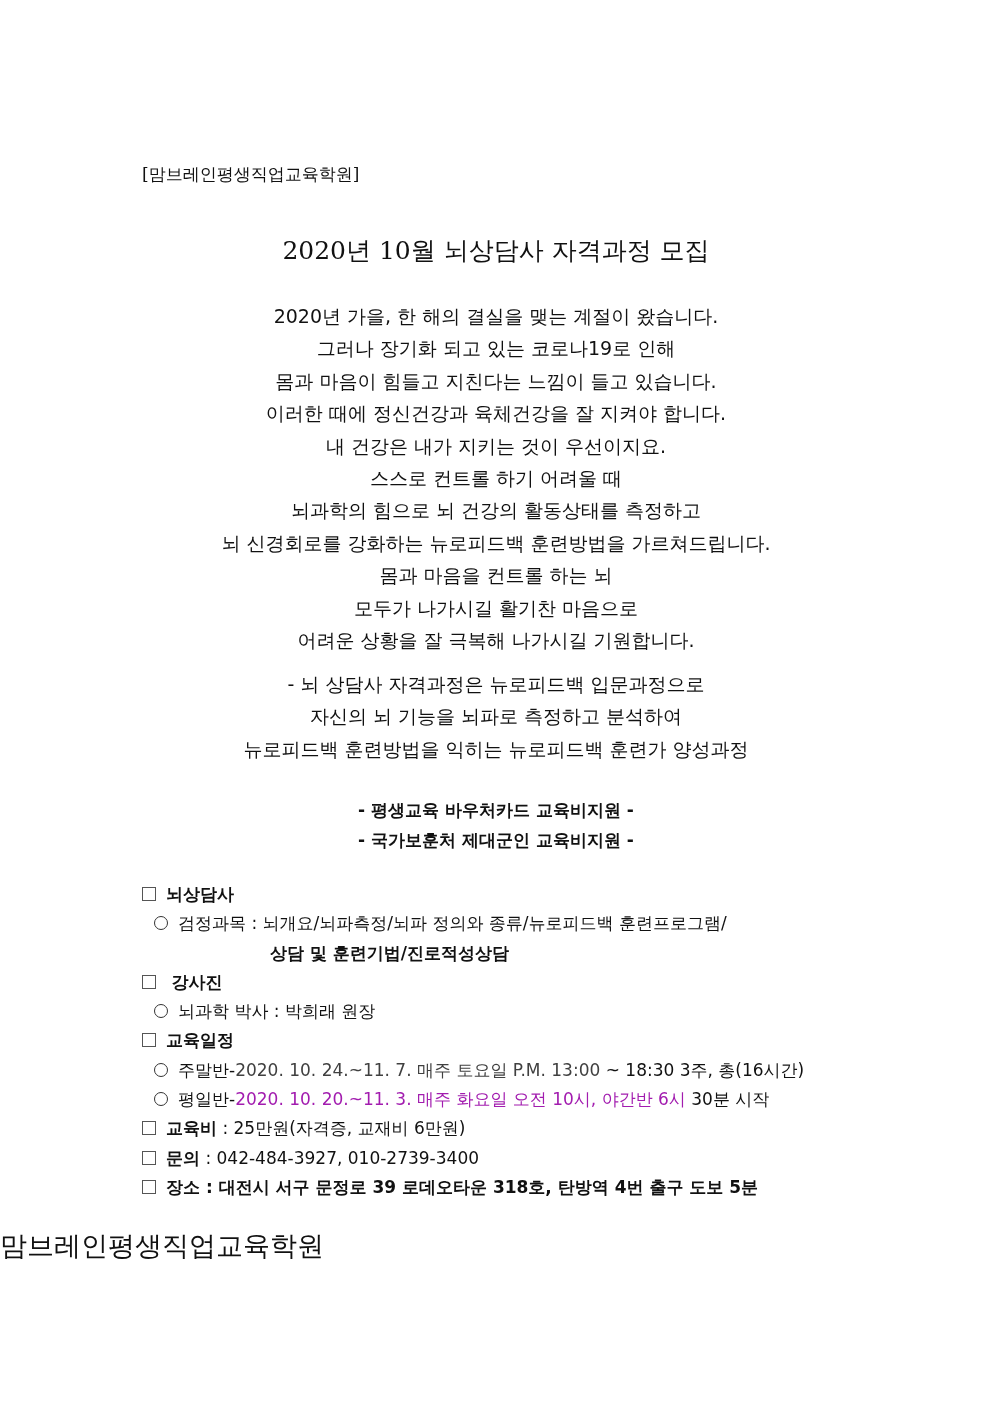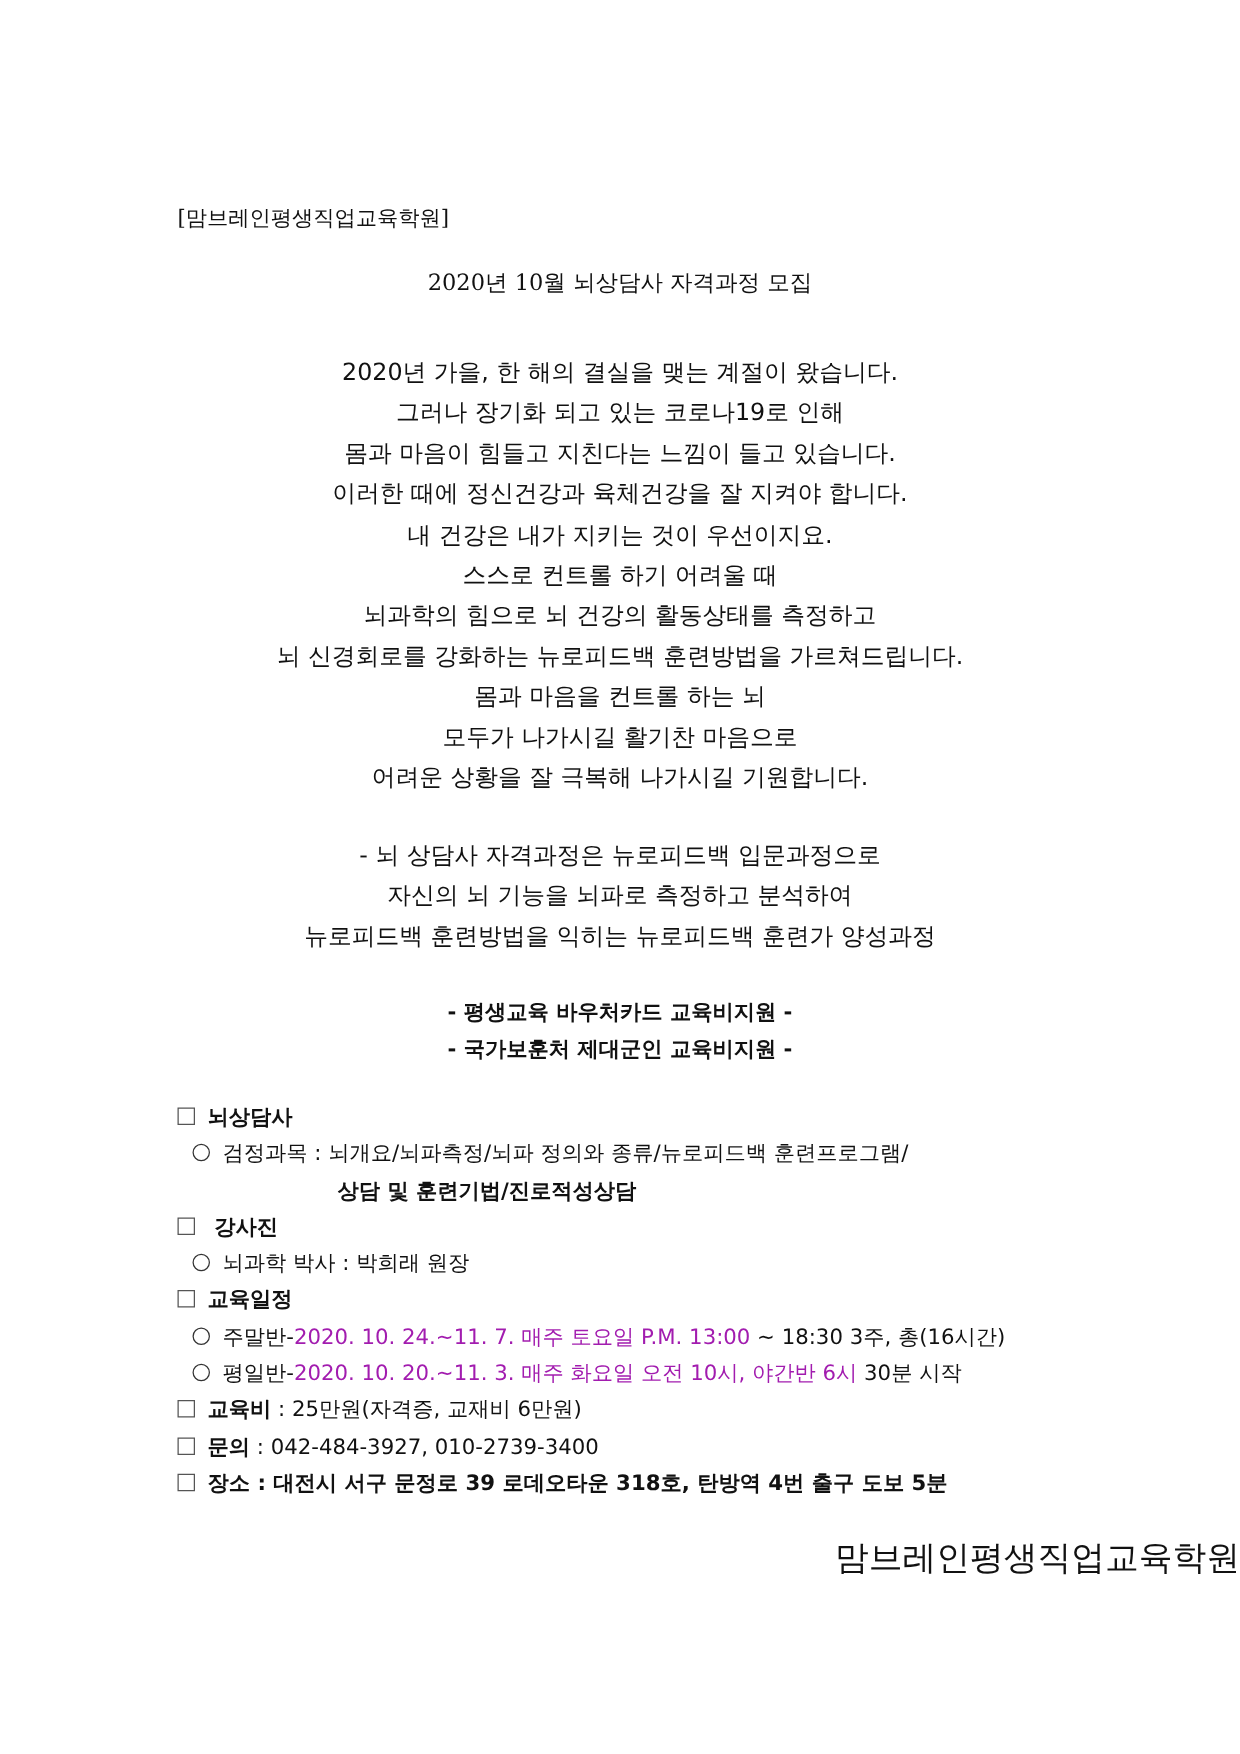--- a/index.html
+++ b/index.html
@@ -1,33 +1,33 @@
 <!DOCTYPE html>
 <html><head>
 <meta charset="utf-8">
 <style>
   html, body { margin: 0; padding: 0; background: #ffffff; }
   body { width: 992px; height: 1403px; position: relative; overflow: hidden;
          font-family: "DejaVu Sans", sans-serif; color: #111; }
   .abs { position: absolute; }
   .org-tag { left: 142px; top: 163px; font-size: 17px; font-family: "DejaVu Serif", serif; }
-  .title { left: 0; width: 992px; top: 214px; text-align: center; font-size: 18px; font-family: "DejaVu Serif", serif; }
+  .title { left: 0; width: 992px; top: 234px; text-align: center; font-size: 25px; font-family: "DejaVu Serif", serif; }
   .center-block { left: 0; width: 992px; text-align: center; font-size: 19px; line-height: 32.4px; }
-  .intro { top: 282px; }
+  .intro { top: 300px; }
   .desc { top: 668px; }
   .support { top: 795px; font-weight: bold; font-size: 17px; line-height: 30px; }
   .list { left: 142px; top: 880px; font-size: 17px; line-height: 29.3px; }
   .row { white-space: nowrap; }
   .box { display: inline-block; width: 12px; height: 12px; border: 1.5px solid #555; margin-right: 10px; vertical-align: -1px; }
   .head { font-weight: bold; }
   .circle { display: inline-block; width: 12px; height: 12px; border: 1.3px solid #333; border-radius: 50%; margin: 0 10px 0 12px; vertical-align: -1px; }
   .indent2 { padding-left: 128px; font-weight: bold; }
-  .red { color: #a21caf; }
+  .red { color: #404040; }
   .blue { color: #a21caf; }
-  .footer { left: 0; width: 992px; top: 1228px; text-align: right; font-size: 27px; font-family: "DejaVu Serif", serif; }
+  .footer { left: 0; width: 992px; top: 1228px; text-align: left; font-size: 27px; font-family: "DejaVu Serif", serif; }
 </style>
 </head>
 <body>
 
 <div class="abs org-tag">[맘브레인평생직업교육학원]</div>
 
 <div class="abs title">2020년  10월 뇌상담사 자격과정 모집</div>
 
 <div class="abs center-block intro">
   <div>2020년 가을, 한 해의 결실을 맺는 계절이 왔습니다.</div>

